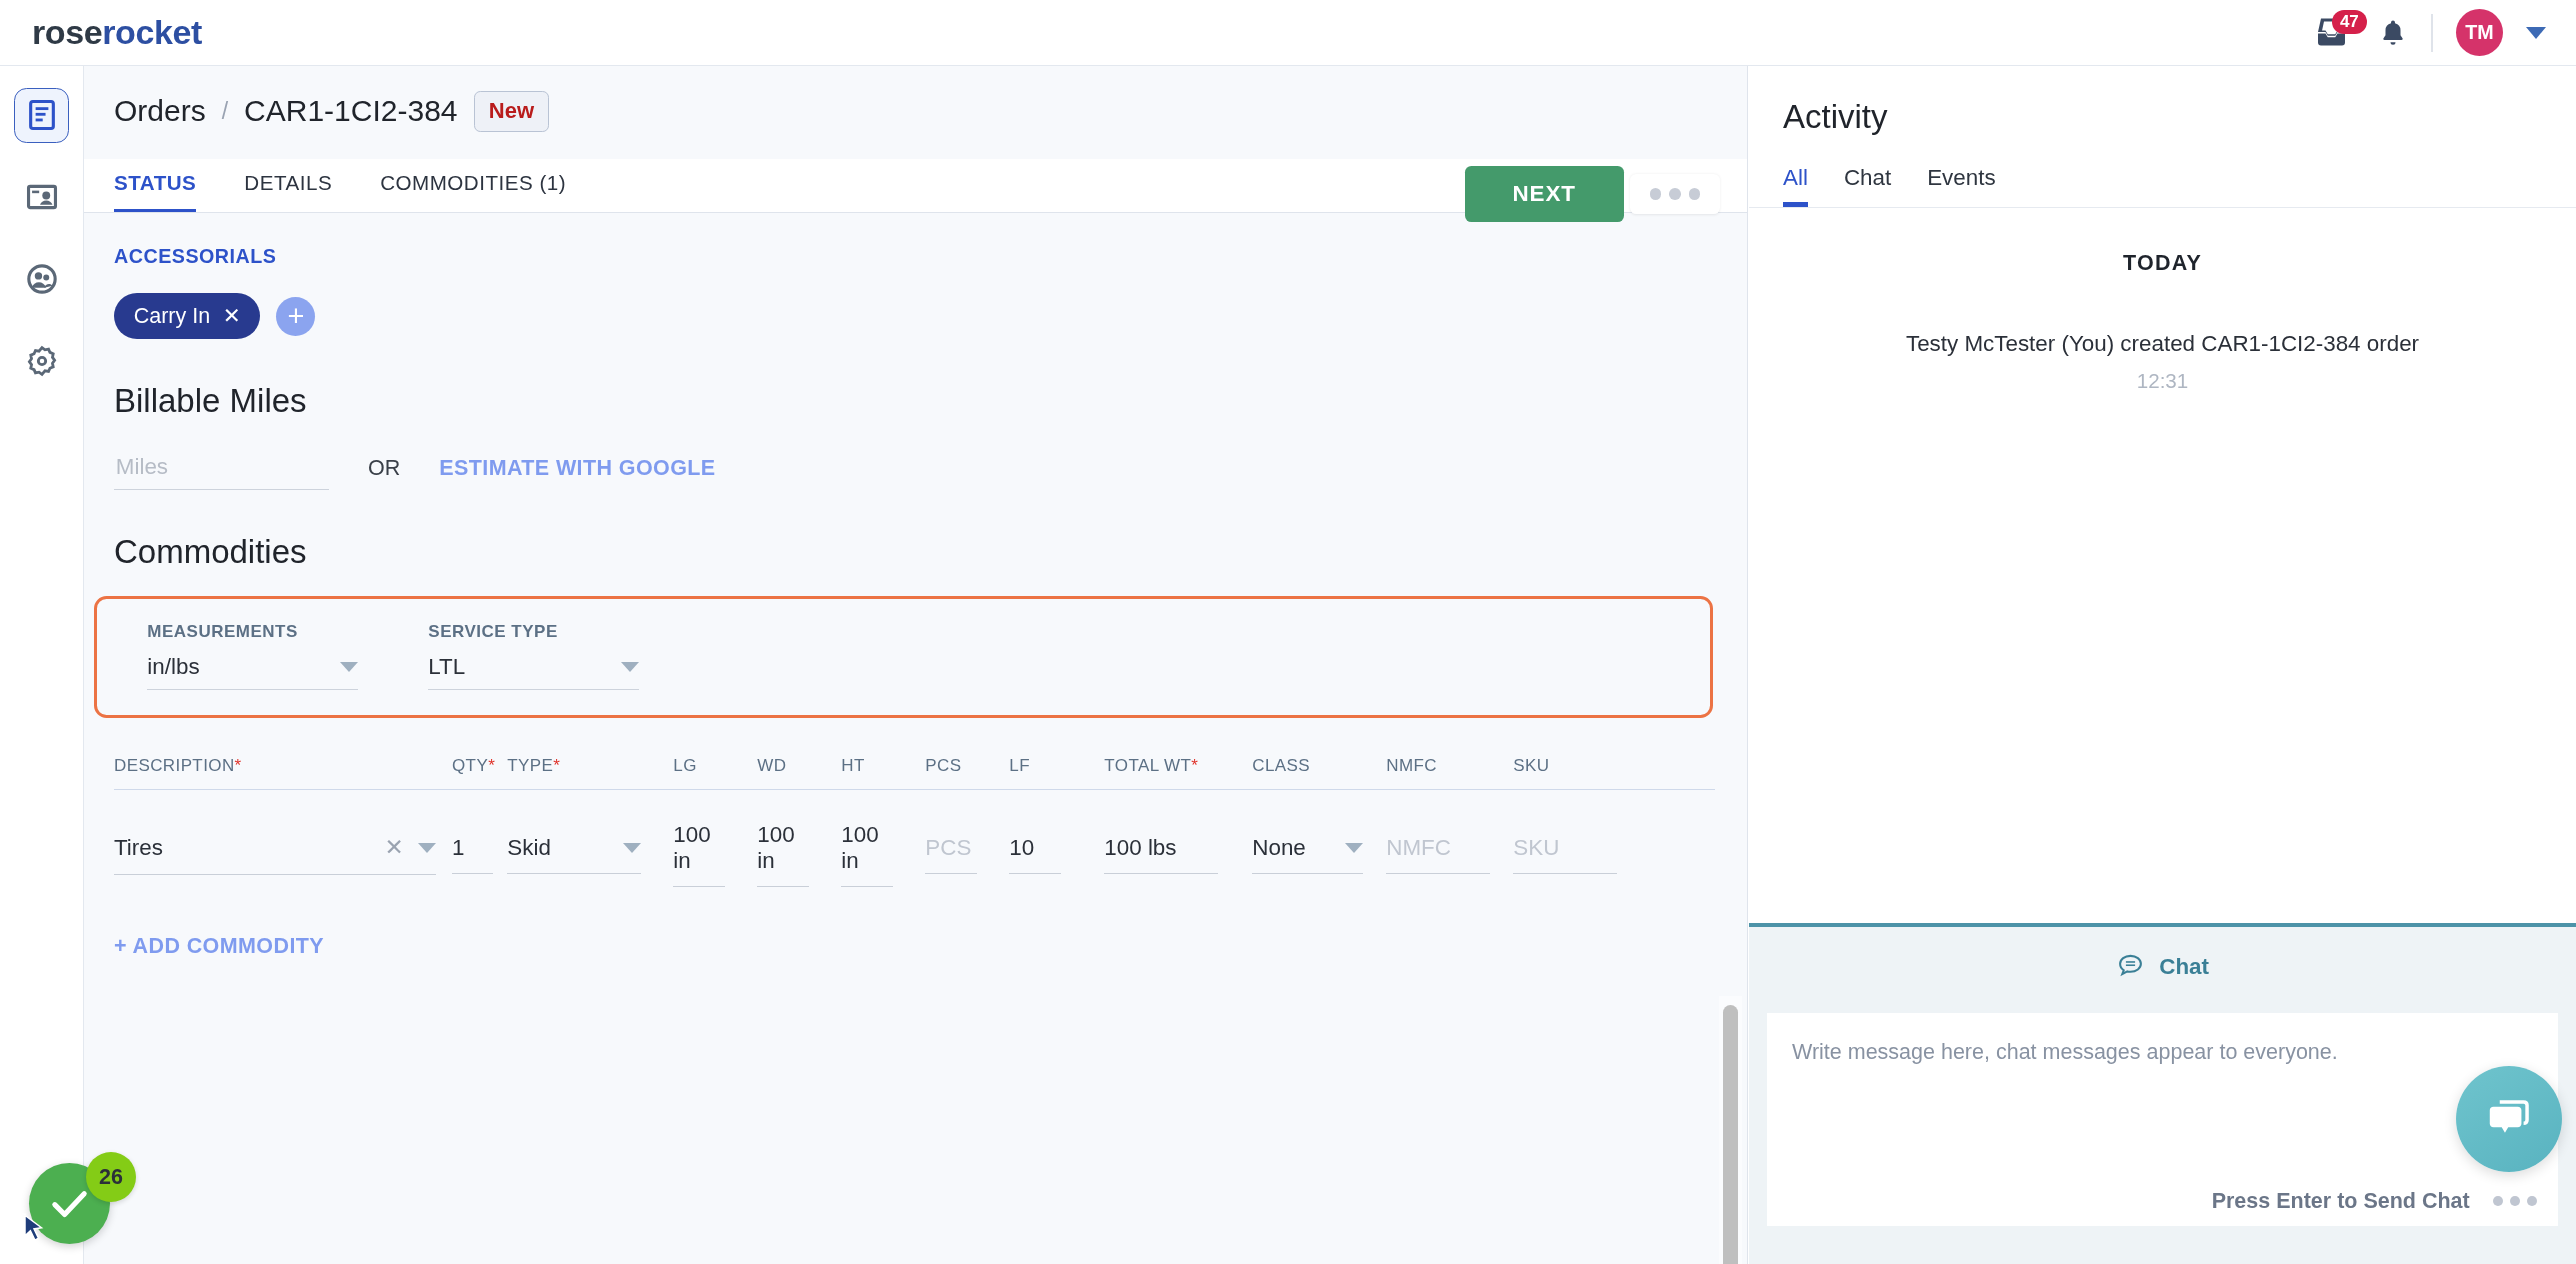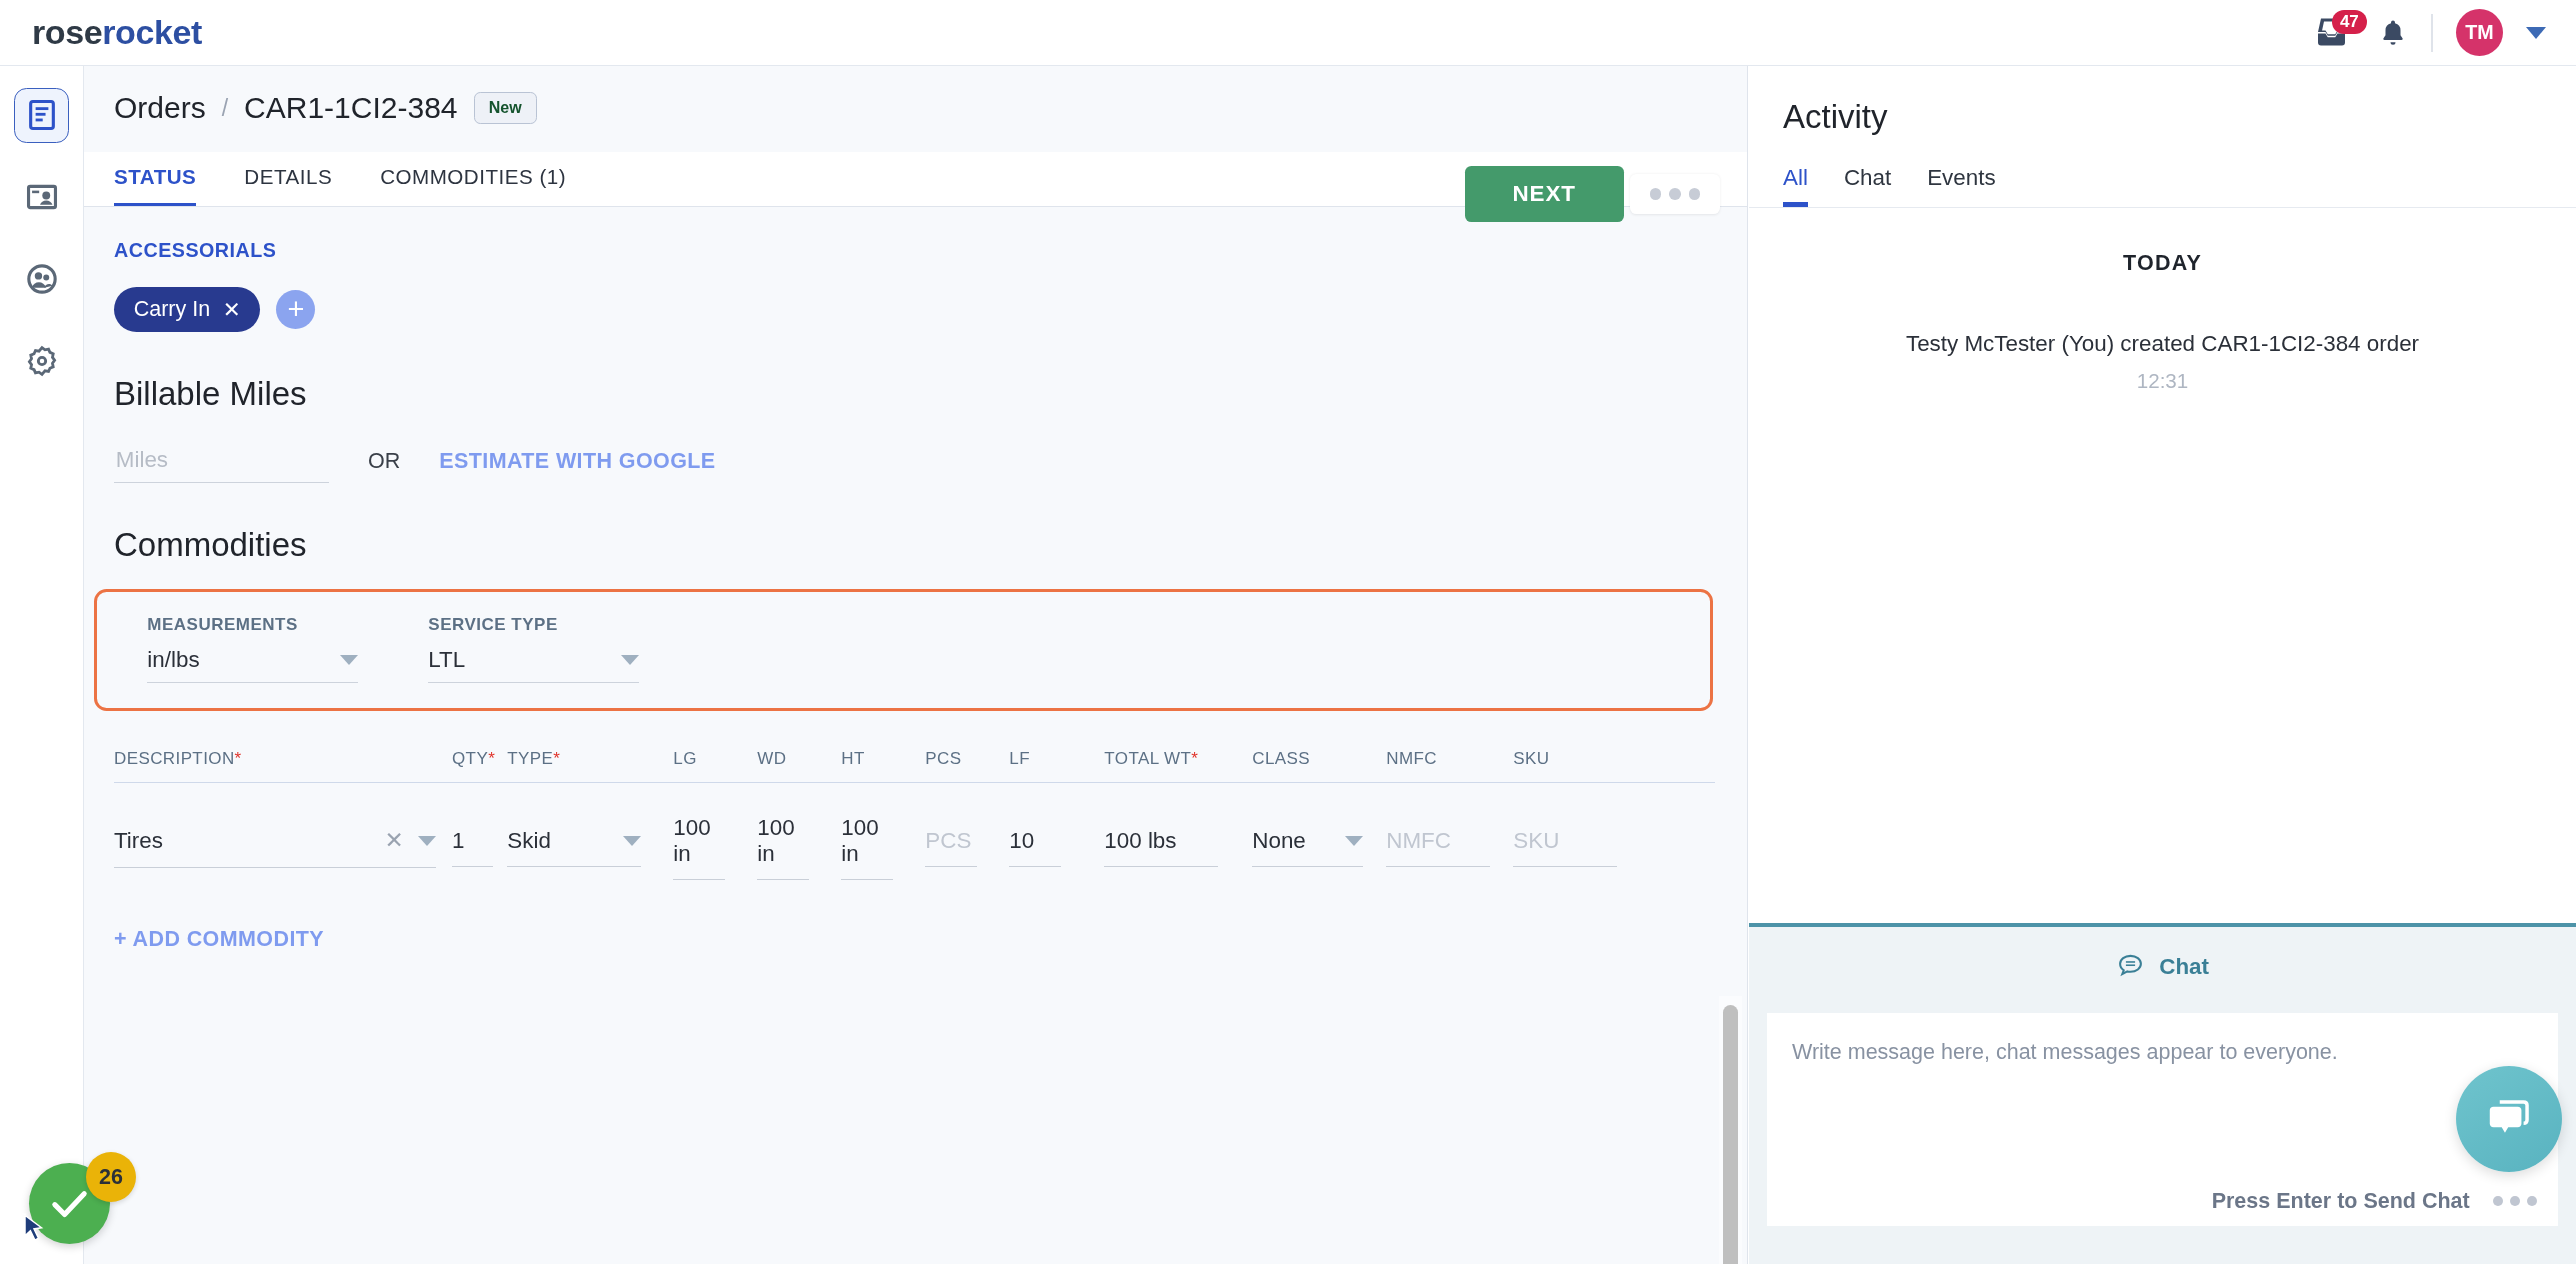--- a/index.html
+++ b/index.html
@@ -50,21 +50,21 @@
     position: absolute; top: 66px; left: 84px; width: 1664px; height: 1199px;
     background: #f7f9fc; border-right: 0.9px solid #dfe4ec;
   }
   .order-header { padding: 25px 0 0 30px; }
   .crumb-row { display: flex; align-items: center; gap: 16px; }
   .crumb-orders { font-size: 30px; color: #20242b; }
   .crumb-slash { font-size: 23px; color: #9aa3b2; }
   .crumb-id { font-size: 30px; color: #20242b; }
   .badge-new {
     border: 0.9px solid #b9c3d4; border-radius: 6.3px; background: #eef1f7;
-    font-size: 16px; font-weight: 700; color: #14532d; padding: 6.3px 14.3px;
+    font-size: 22px; font-weight: 700; color: #b91c1c; padding: 6.3px 14.3px;
   }
   .assign-row { display: flex; align-items: center; gap: 10.7px; margin-top: 19.7px; font-size: 19.7px; }
   .assign-label { color: #56606e; }
   .mini-avatar { width: 32px; height: 32px; border-radius: 50%; color: #fff; font-size: 15px; font-weight: 600; display: flex; align-items: center; justify-content: center; }
   .av-ts { background: #ef5a2a; }
   .av-mm { background: #f7e453; color: #fff; }
   .assign-name { color: #7e9adf; }
   .header-actions { position: absolute; top: 100px; right: 27px; display: flex; align-items: center; gap: 6px; }
   .btn-next {
     background: #449a6b; color: #fff; font-size: 22.4px; font-weight: 700; letter-spacing: 0.9px;
@@ -180,21 +180,21 @@
   .dot-sm { width: 9.8px; height: 9.8px; border-radius: 50%; background: #c0c6d1; }
 
   
   .fab-check {
     position: absolute; left: 29px; top: 1163px; width: 81px; height: 81px; border-radius: 50%;
     background: #4caf50; display: flex; align-items: center; justify-content: center; cursor: pointer;
     box-shadow: 0 2.7px 9px rgba(0,0,0,.18);
   }
   .fab-badge {
     position: absolute; left: 86px; top: 1152px; width: 50px; height: 50px; border-radius: 50%;
-    background: #eab308; display: flex; align-items: center; justify-content: center;
+    background: #84cc16; display: flex; align-items: center; justify-content: center;
     font-size: 21.5px; font-weight: 700; color: #2b3039; box-shadow: 0 1.8px 5.4px rgba(0,0,0,.14);
   }
   .cursor-arrow { position: absolute; left: 16px; top: 1209px; }
   .fab-chat {
     position: absolute; left: 2456px; top: 1066px; width: 106px; height: 106px; border-radius: 50%;
     background: linear-gradient(145deg, #6fc4cd, #59b3c0);
     display: flex; align-items: center; justify-content: center; cursor: pointer;
     box-shadow: 0 3.6px 12.5px rgba(0,0,0,.14);
   }
 </style>

